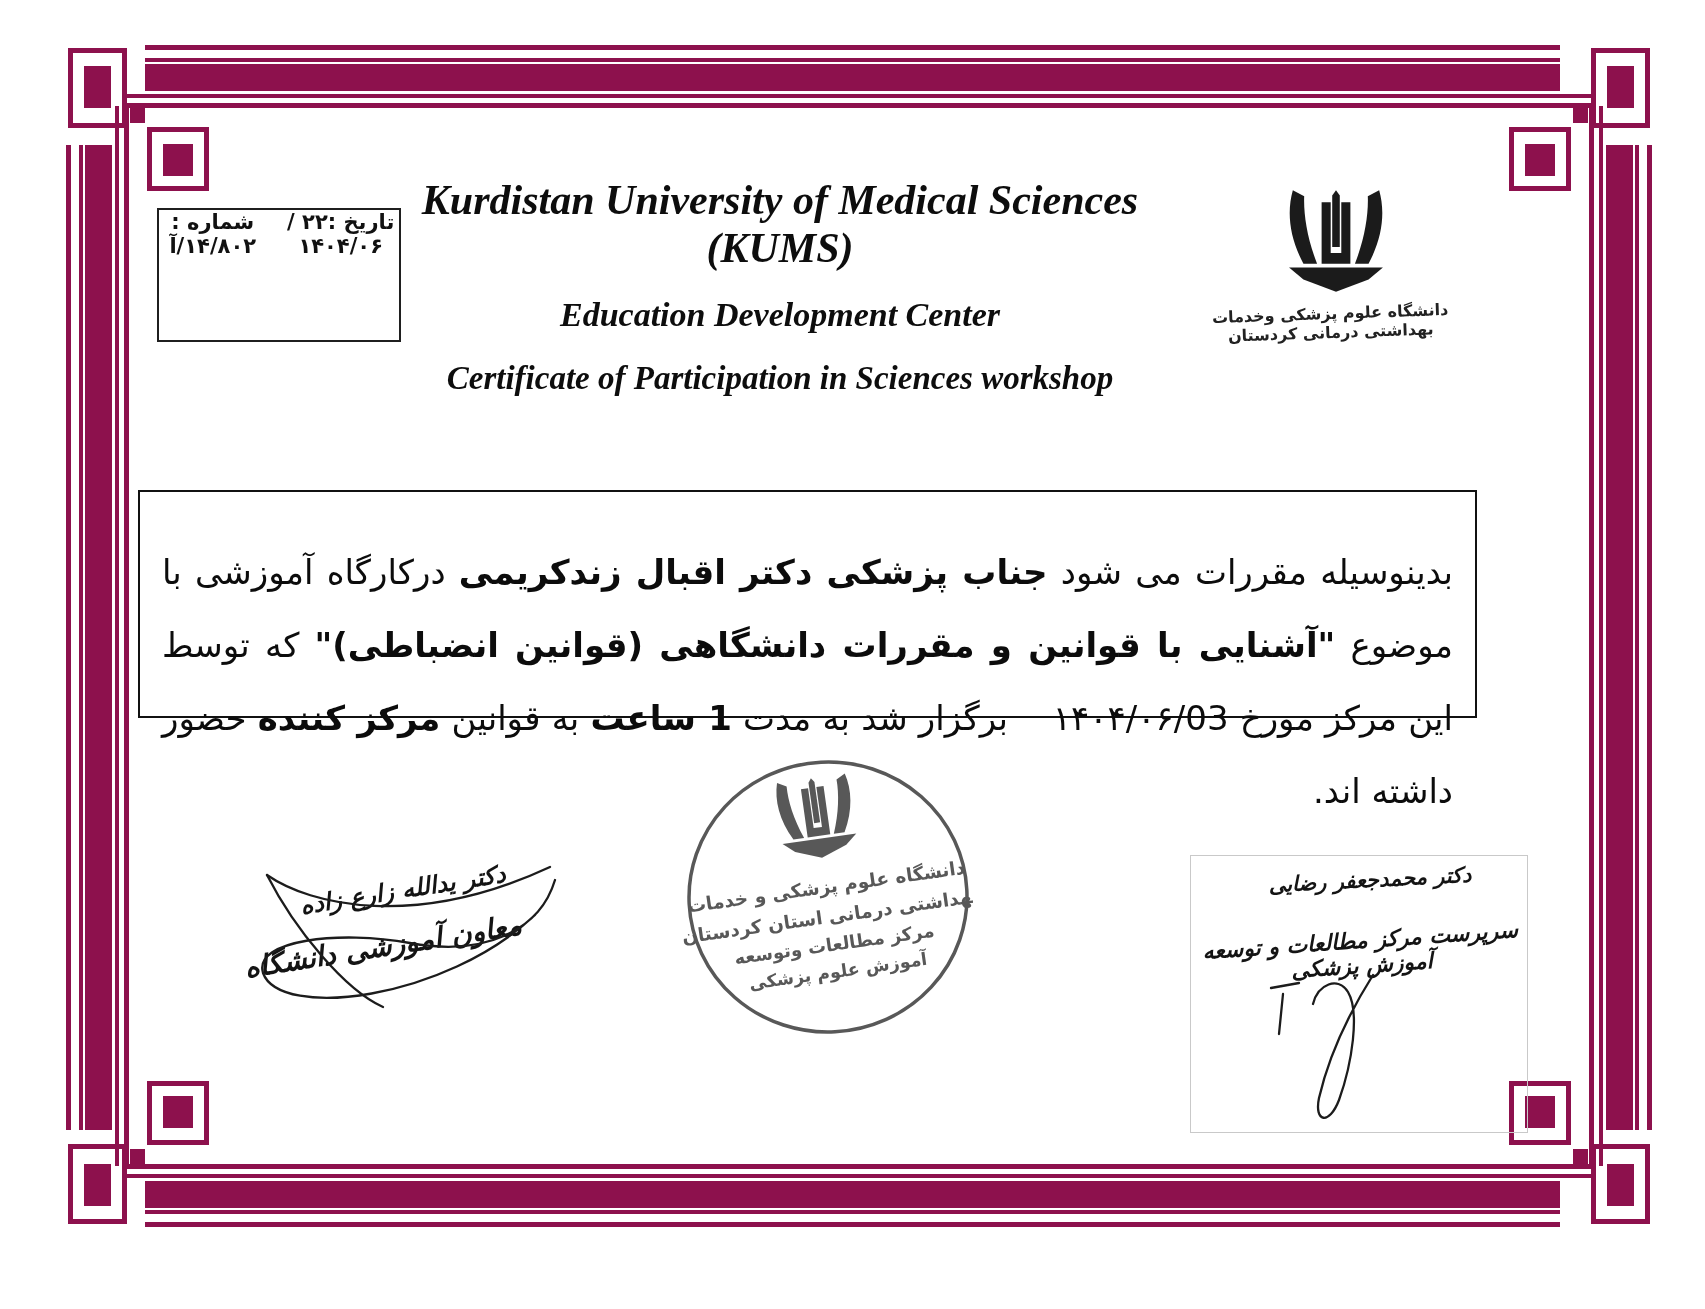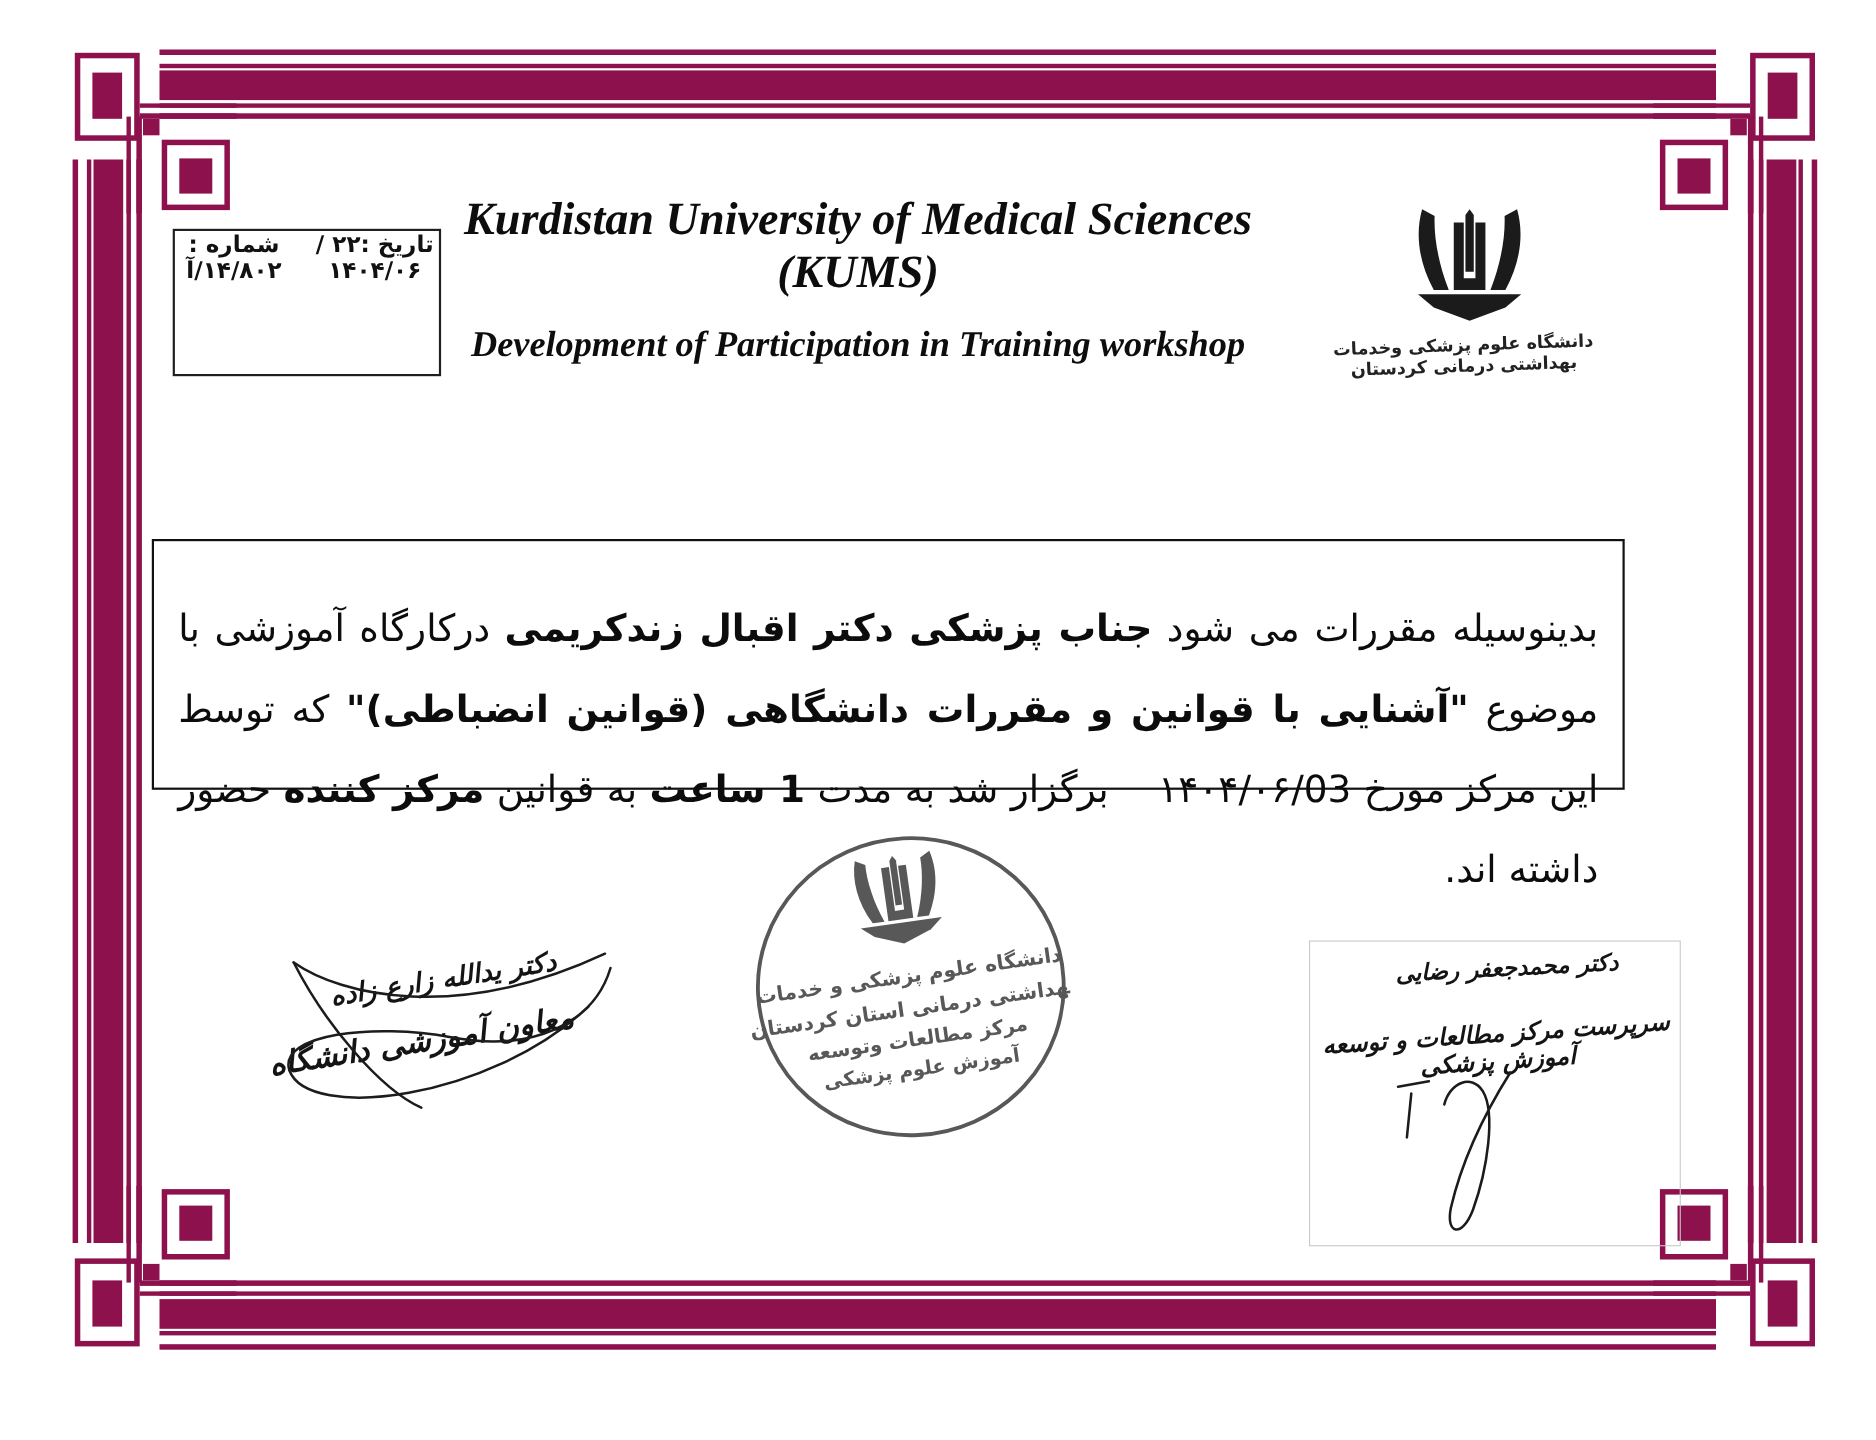--- a/index.html
+++ b/index.html
@@ -129,21 +129,22 @@
     <use href="#corner-motif" transform="translate(1652,1227) scale(-1,-1)"></use>
   </svg>
 
   <div class="abs date-box">
     <div>تاریخ :۲۲ /۱۴۰۴/۰۶</div>
     <div>شماره : ۱۴/۸۰۲/آ</div>
   </div>
 
   <div class="abs header">
     <div class="h1">Kurdistan University of Medical Sciences (KUMS)</div>
-    <div class="h3">Development of Participation in Training workshop</div>
+    <div class="h2">Education Development Center</div>
+    <div class="h3">Certificate of Participation in Sciences workshop</div>
   </div>
 
   <svg class="abs logo-wrap" viewBox="0 0 140 150">
     <use href="#kums-logo-shape"></use>
   </svg>
   <div class="abs logo-caption">دانشگاه علوم پزشکی وخدمات بهداشتی درمانی کردستان</div>
 
   <div class="abs body-box">
     <p class="body-text"><span>بدینوسیله مقررات می شود </span><b>جناب پزشکی دکتر اقبال زندکریمی</b><span> درکارگاه آموزشی با موضوع </span><b>"آشنایی با قوانین و مقررات دانشگاهی (قوانین انضباطی)"</b><span> که توسط این مرکز مورخ </span><span>۱۴۰۴/۰۶/03</span><span> &nbsp;&nbsp; برگزار شد به مدت </span><b>1 ساعت</b><span> به قوانین </span><b>مرکز کننده</b><span> حضور داشته اند.</span></p>
   </div>

